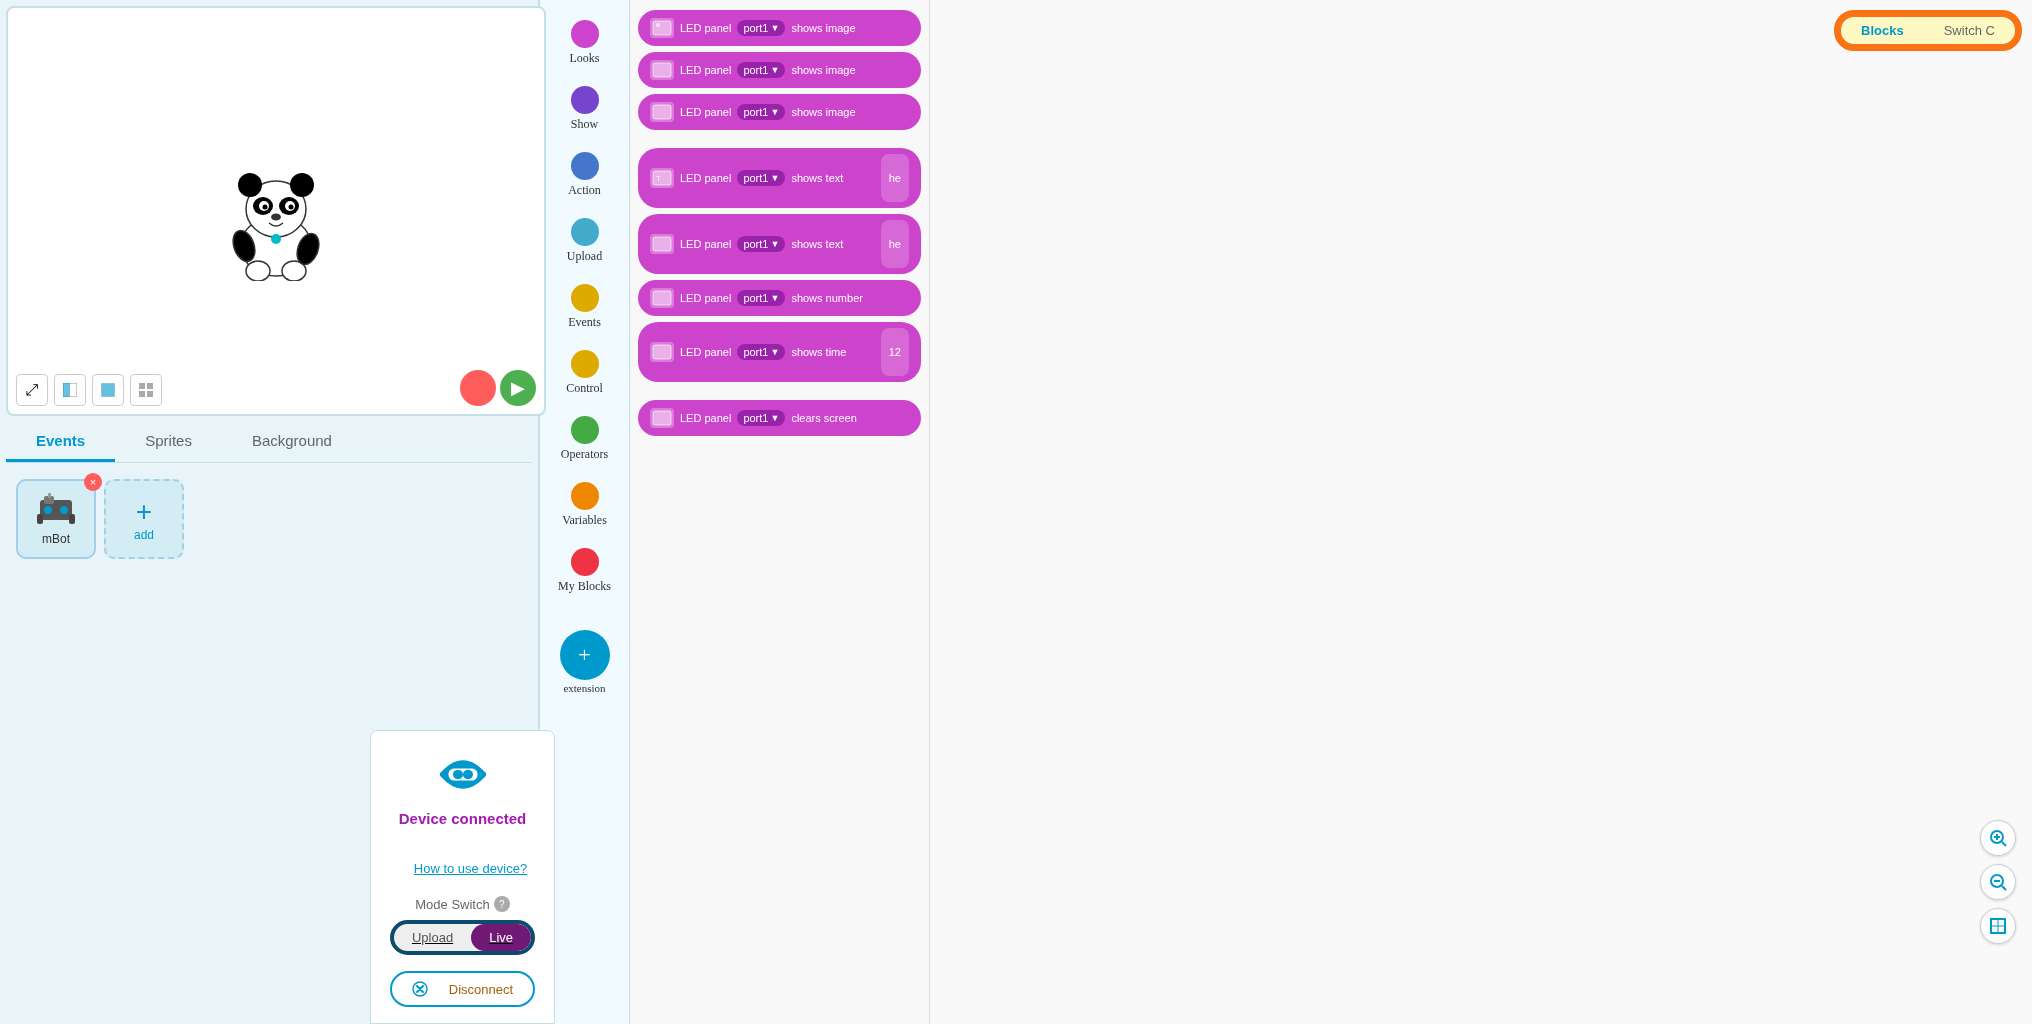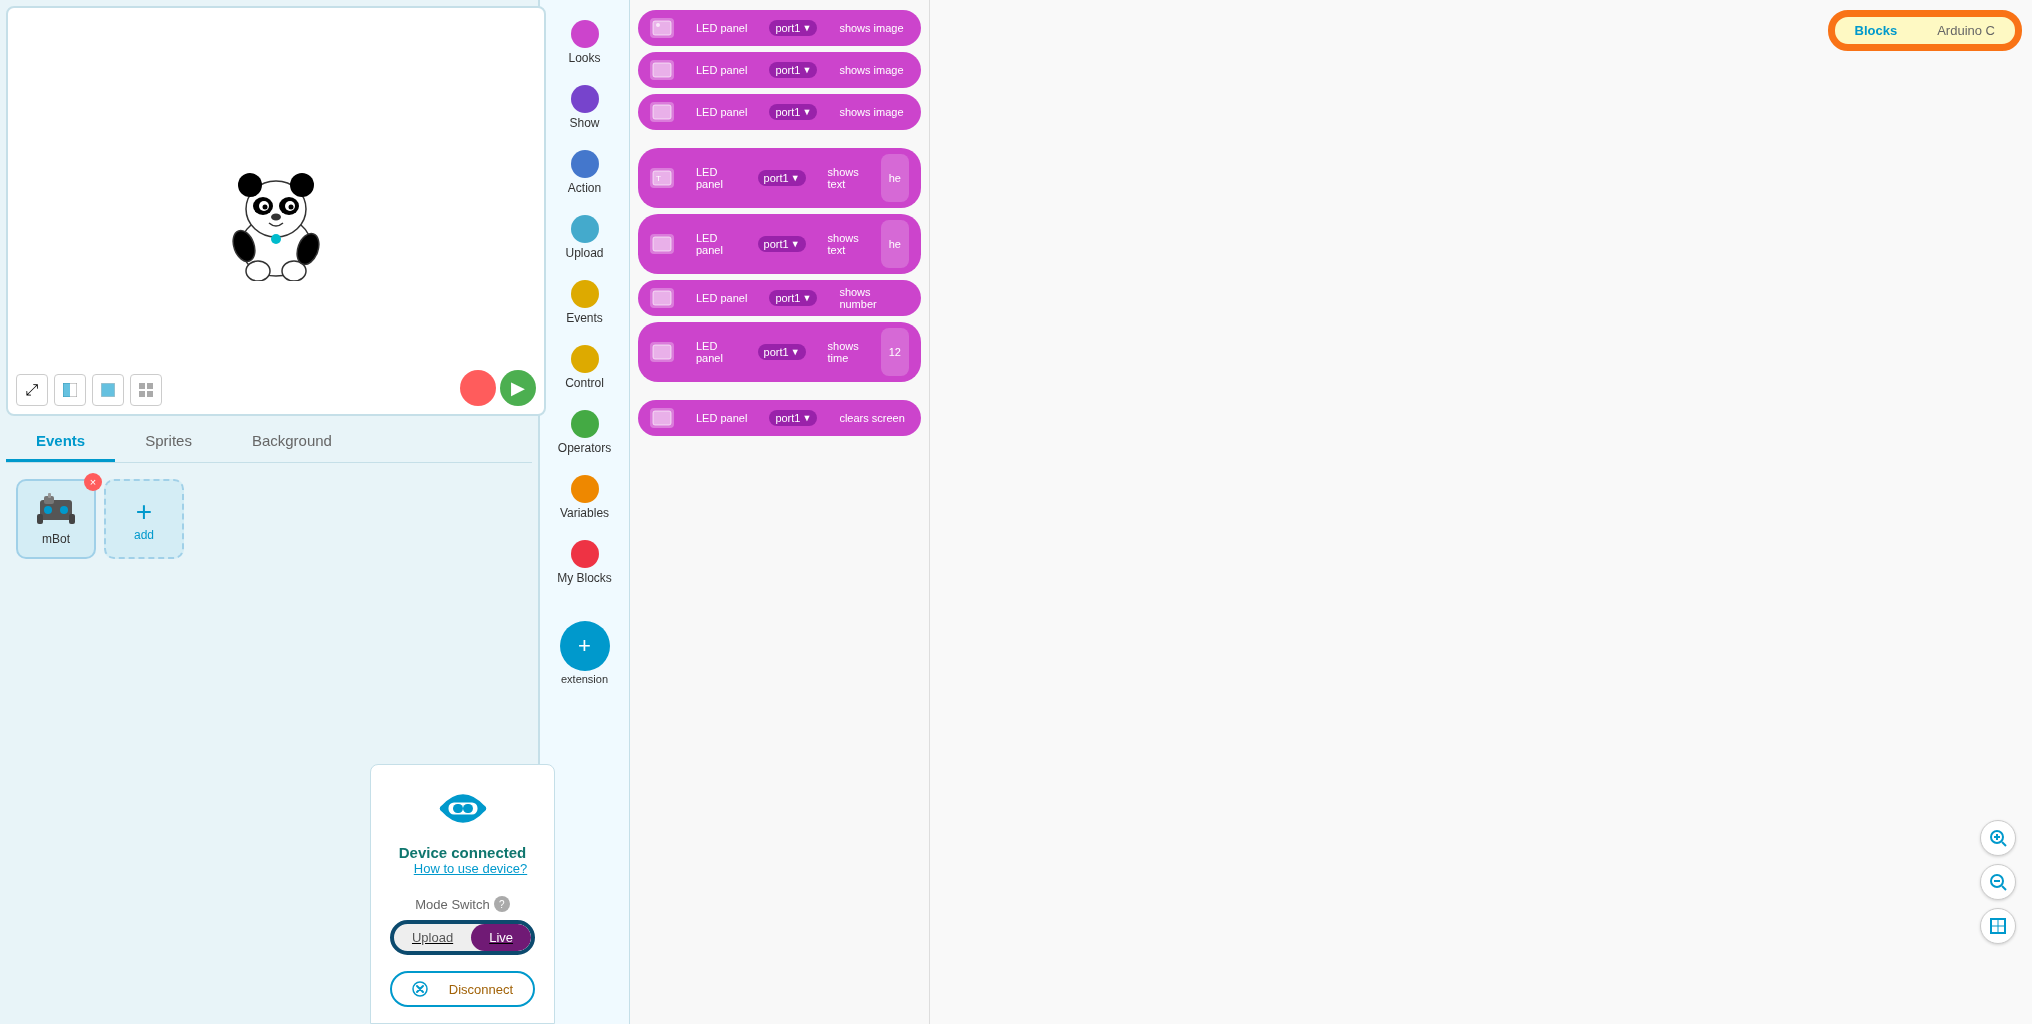--- a/index.html
+++ b/index.html
@@ -156,24 +156,24 @@
       font-size: 28px;
       color: #0099cc;
     }
 
     .add-device .add-label {
       font-size: 12px;
       color: #0099cc;
     }
 
     .connected-text {
-      color: #0f766e;
+      color: #a21caf;
       font-size: 15px;
       font-weight: bold;
-      margin-bottom: 0;
+      margin-bottom: 34px;
     }
 
     .how-to-link {
       color: #0099cc;
       font-size: 13px;
       text-decoration: underline;
       cursor: pointer;
       margin-bottom: 20px;
       padding-left: 16px;
     }
@@ -230,20 +230,21 @@
       width: 90px;
       height: 1024px;
       background: #f0faff;
       border-right: 1px solid #c5dfe8;
       display: flex;
       flex-direction: column;
       align-items: center;
       padding-top: 10px;
       gap: 0;
       overflow-y: auto;
+      font-family: Liberation Serif, serif;
     }
 
     .cat-item {
       display: flex;
       flex-direction: column;
       align-items: center;
       padding: 10px 6px;
       cursor: pointer;
       width: 100%;
       gap: 3px;
@@ -295,21 +296,21 @@
     }
 
     .block-item {
       display: flex;
       align-items: center;
       background: #cc44cc;
       border-radius: 20px;
       padding: 6px 12px;
       color: white;
       font-size: 12px;
-      gap: 22px;
+      gap: 6px;
       cursor: grab;
       min-height: 36px;
     }
 
     .block-icon {
       width: 24px; height: 20px;
       background: rgba(255,255,255,0.3);
       border-radius: 4px;
       display: flex; align-items: center; justify-content: center;
       font-size: 10px;
@@ -689,21 +690,21 @@
       <span class="arrow">▼</span>
     </div>
     <span class="block-action">clears screen</span>
   </div>
 </div>
 
 <div class="workspace">
 
   <div class="workspace-tabs">
     <div class="workspace-tab active">Blocks</div>
-    <div class="workspace-tab">Arduino C</div>
+    <div class="workspace-tab">Switch C</div>
   </div>
 
   <div class="workspace-controls">
     <button class="ctrl-btn">
       <svg width="18" height="18" viewBox="0 0 18 18">
         <circle cx="8" cy="8" r="6" fill="none" stroke="#0099cc" stroke-width="2"></circle>
         <line x1="8" y1="5" x2="8" y2="11" stroke="#0099cc" stroke-width="2"></line>
         <line x1="5" y1="8" x2="11" y2="8" stroke="#0099cc" stroke-width="2"></line>
         <line x1="13" y1="13" x2="17" y2="17" stroke="#0099cc" stroke-width="2"></line>
       </svg>

